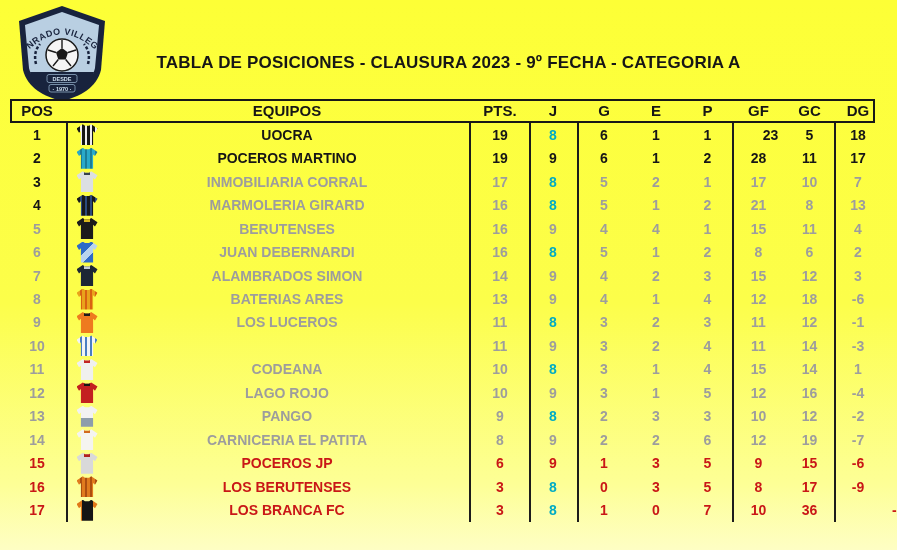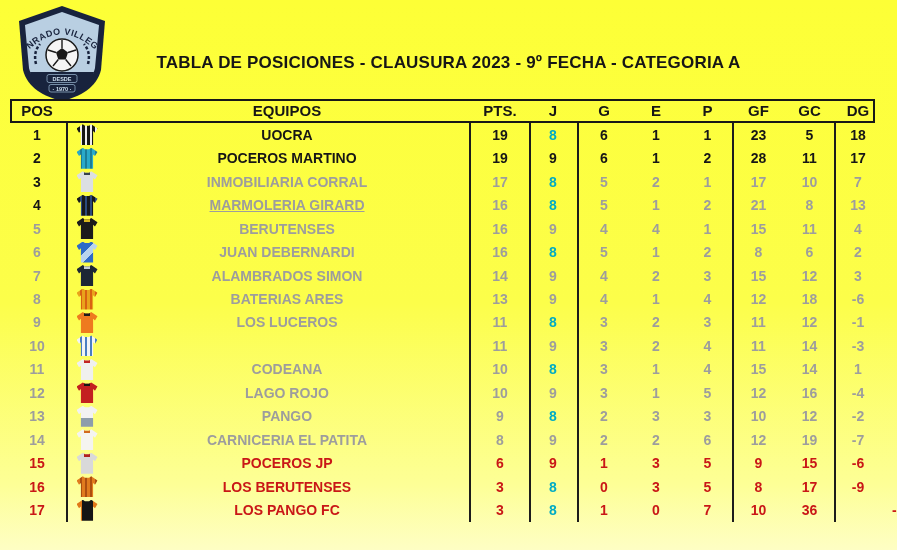--- a/index.html
+++ b/index.html
@@ -106,21 +106,21 @@
         <div class="cell c-jer">
           <div class="jersey" style="background: repeating-linear-gradient(90deg, rgb(22, 22, 22) 0px, rgb(22, 22, 22) 2.5px, rgb(236, 236, 236) 2.5px, rgb(236, 236, 236) 5px);"></div>
         </div>
         <div class="cell c-team" style="color: rgb(22, 22, 22);">UOCRA</div>
         <div class="cell c-pos" style="color: rgb(22, 22, 22);">1</div>
         <div class="cell c-pts" style="color: rgb(22, 22, 22);">19</div>
         <div class="cell c-j" style="color: rgb(0, 171, 196);">8</div>
         <div class="cell c-g" style="color: rgb(22, 22, 22);">6</div>
         <div class="cell c-e" style="color: rgb(22, 22, 22);">1</div>
         <div class="cell c-p" style="color: rgb(22, 22, 22);">1</div>
-        <div class="cell c-gf" style="color: rgb(22, 22, 22);">23</div>
+        <div class="cell c-gf" style="color: rgb(22, 22, 22); padding-left: 12px;">23</div>
         <div class="cell c-gc" style="color: rgb(22, 22, 22);">5</div>
         <div class="cell c-dg" style="color: rgb(22, 22, 22);">18</div>
       </div>
       <div class="row">
         <div class="cell c-jer">
           <div class="jersey" style="background: repeating-linear-gradient(90deg, rgb(42, 169, 201) 0px, rgb(42, 169, 201) 2.5px, rgb(27, 125, 153) 2.5px, rgb(27, 125, 153) 5px);"></div>
         </div>
         <div class="cell c-team" style="color: rgb(22, 22, 22);">POCEROS MARTINO</div>
         <div class="cell c-pos" style="color: rgb(22, 22, 22);">2</div>
         <div class="cell c-pts" style="color: rgb(22, 22, 22);">19</div>
@@ -146,21 +146,21 @@
         <div class="cell c-e" style="color: rgb(157, 157, 157);">2</div>
         <div class="cell c-p" style="color: rgb(157, 157, 157);">1</div>
         <div class="cell c-gf" style="color: rgb(157, 157, 157);">17</div>
         <div class="cell c-gc" style="color: rgb(157, 157, 157);">10</div>
         <div class="cell c-dg" style="color: rgb(157, 157, 157);">7</div>
       </div>
       <div class="row">
         <div class="cell c-jer">
           <div class="jersey" style="background: repeating-linear-gradient(90deg, rgb(22, 24, 29) 0px, rgb(22, 24, 29) 2.5px, rgb(44, 74, 124) 2.5px, rgb(44, 74, 124) 5px);"></div>
         </div>
-        <div class="cell c-team" style="color: rgb(157, 157, 157); text-decoration: underline;">MARMOLERIA GIRARD</div>
+        <div class="cell c-team" style="color: rgb(157, 157, 157);">MARMOLERIA GIRARD</div>
         <div class="cell c-pos" style="color: rgb(22, 22, 22);">4</div>
         <div class="cell c-pts" style="color: rgb(157, 157, 157);">16</div>
         <div class="cell c-j" style="color: rgb(0, 171, 196);">8</div>
         <div class="cell c-g" style="color: rgb(157, 157, 157);">5</div>
         <div class="cell c-e" style="color: rgb(157, 157, 157);">1</div>
         <div class="cell c-p" style="color: rgb(157, 157, 157);">2</div>
         <div class="cell c-gf" style="color: rgb(157, 157, 157);">21</div>
         <div class="cell c-gc" style="color: rgb(157, 157, 157);">8</div>
         <div class="cell c-dg" style="color: rgb(157, 157, 157);">13</div>
       </div>
@@ -354,21 +354,21 @@
         <div class="cell c-e" style="color: rgb(201, 23, 23);">3</div>
         <div class="cell c-p" style="color: rgb(201, 23, 23);">5</div>
         <div class="cell c-gf" style="color: rgb(201, 23, 23);">8</div>
         <div class="cell c-gc" style="color: rgb(201, 23, 23);">17</div>
         <div class="cell c-dg" style="color: rgb(201, 23, 23);">-9</div>
       </div>
       <div class="row">
         <div class="cell c-jer">
           <div class="jersey" style="background: linear-gradient(90deg, rgb(224, 120, 24) 0px, rgb(224, 120, 24) 24%, rgb(21, 21, 21) 24%, rgb(21, 21, 21) 76%, rgb(224, 120, 24) 76%);"></div>
         </div>
-        <div class="cell c-team" style="color: rgb(201, 23, 23);">LOS PANGO FC</div>
+        <div class="cell c-team" style="color: rgb(201, 23, 23);">LOS BRANCA FC</div>
         <div class="cell c-pos" style="color: rgb(201, 23, 23);">17</div>
         <div class="cell c-pts" style="color: rgb(201, 23, 23);">3</div>
         <div class="cell c-j" style="color: rgb(0, 171, 196);">8</div>
         <div class="cell c-g" style="color: rgb(201, 23, 23);">1</div>
         <div class="cell c-e" style="color: rgb(201, 23, 23);">0</div>
         <div class="cell c-p" style="color: rgb(201, 23, 23);">7</div>
         <div class="cell c-gf" style="color: rgb(201, 23, 23);">10</div>
         <div class="cell c-gc" style="color: rgb(201, 23, 23);">36</div>
         <div class="cell c-dg" style="color: rgb(201, 23, 23); margin-left: 44px;">-26</div>
       </div>

